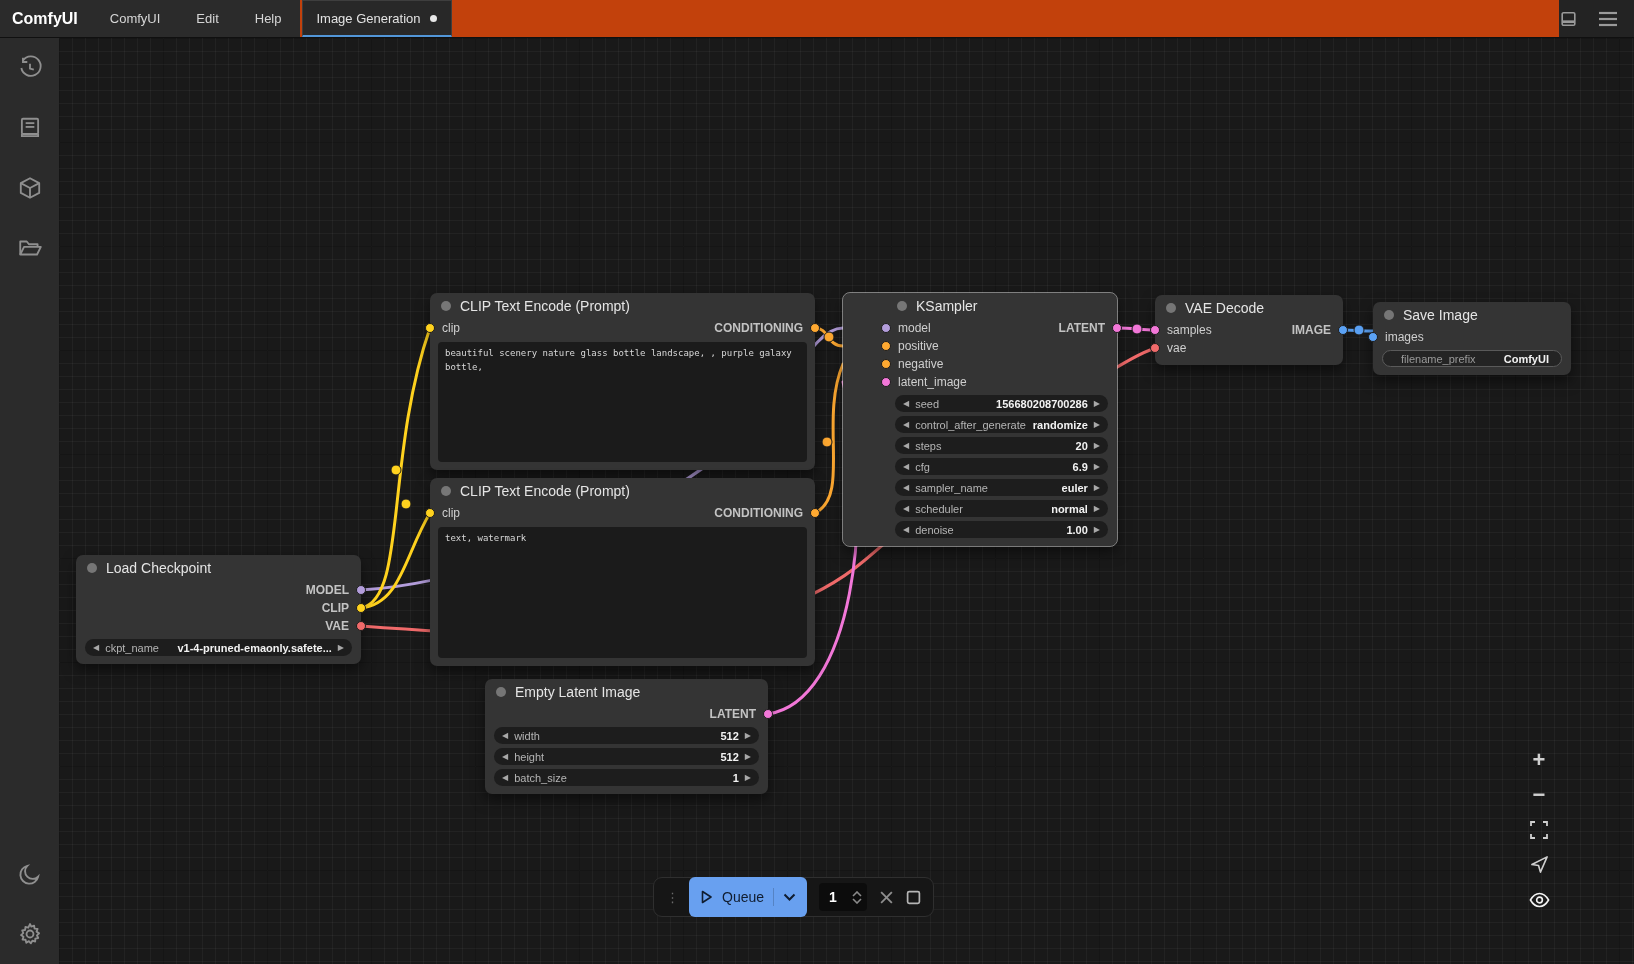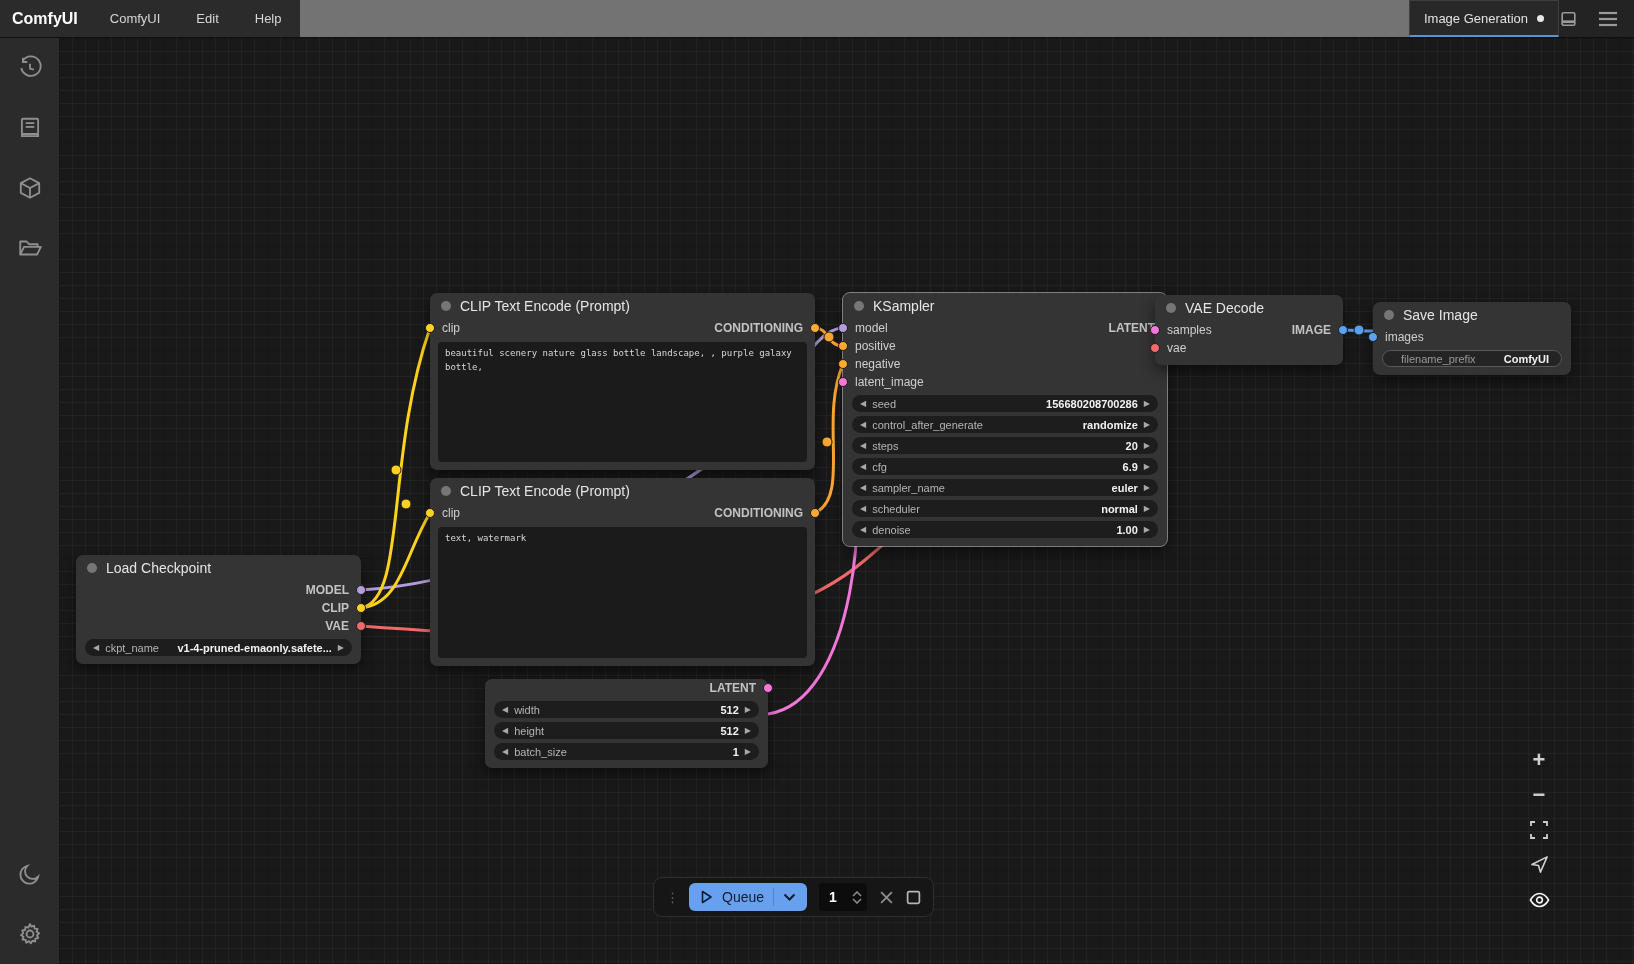--- a/index.html
+++ b/index.html
@@ -6,21 +6,21 @@
   html,body { width:1634px; height:964px; overflow:hidden; background:#191919;
               font-family:"Liberation Sans", sans-serif; }
 
   
   #topbar { position:absolute; left:0; top:0; width:100%; height:38px;
             background:#2b2b2b; display:flex; align-items:stretch; z-index:50;
             border-bottom:1px solid #101010; }
   #logo { color:#fff; font-weight:bold; font-size:16px; padding:0 14px 0 12px;
           display:flex; align-items:center; }
   .menu-item { color:#d6d6d6; font-size:13px; padding:0 18px; display:flex; align-items:center; cursor:default; }
-  #tabstrip { flex:1; background:#737373; display:flex; align-items:stretch;justify-content:flex-end; }
+  #tabstrip { flex:1; background:#c2410c; display:flex; align-items:stretch; }
   #active-tab { width:150px; margin-left:2px; background:#282828; border:1px solid #3e3e3e;
                 border-bottom:2px solid #5296d8; display:flex; align-items:center; justify-content:center;
                 gap:9px; color:#e2e2e2; font-size:13px; }
   .mod-dot { width:7px; height:7px; border-radius:50%; background:#e8e8e8; }
   #topbar-right { display:flex; align-items:center; gap:20px; padding-right:16px; background:#232323; }
   #topbar-right svg { display:block; }
 
   
   #sidebar { position:absolute; left:0; top:38px; bottom:0; width:59px; background:#2b2b2b;
              display:flex; flex-direction:column; align-items:center; z-index:40; }
@@ -65,21 +65,21 @@
   .textbox { position:absolute; left:8px; right:8px; bottom:8px; background:#1b1b1b; border-radius:4px;
              font-family:"DejaVu Sans Mono", monospace; font-size:9px; line-height:1.5; color:#d8d8d8;
              padding:5px 7px; white-space:pre-wrap; overflow:hidden; }
   .link-dot { stroke:#1d1d1d; stroke-width:1; }
 
   
   #queuebar { position:absolute; left:653px; top:877px; height:40px; z-index:30;
               background:#161616; border:1px solid #2f2f2f; border-radius:9px;
               display:flex; align-items:center; gap:12px; padding:0 12px; }
   #drag-handle { color:#6b6b6b; font-size:13px; letter-spacing:-2px; cursor:grab; }
-  #queue-button { height:28px; background:#68a0f0; border:none; border-radius:6px;
+  #queue-button { height:40px; background:#68a0f0; border:none; border-radius:6px;
                   display:flex; align-items:center; gap:9px; padding:0 11px; cursor:pointer; }
   #queue-button .q-label { color:#101d30; font-size:14px; }
   #queue-button svg { display:block; }
   #queue-split { width:1px; height:18px; background:rgba(0,0,0,0.18); }
   #batch-box { height:28px; width:48px; background:#0c0c0c; border-radius:4px;
                display:flex; align-items:center; padding:0 5px 0 10px; }
   #batch-value { color:#fff; font-size:14px; font-weight:bold; flex:1; }
   #batch-steppers { display:flex; flex-direction:column; gap:1px; }
   #batch-steppers svg { display:block; cursor:pointer; }
   .qb-icon { display:flex; align-items:center; justify-content:center; cursor:pointer; }
@@ -204,21 +204,21 @@
           <span>CLIP Text Encode (Prompt)</span>
         </div>
         <div class="slot-row">
           <span class="port in" style="background: rgb(255, 210, 30);"></span>
           <span class="in-label">clip</span>
           <span class="out-label">CONDITIONING</span>
           <span class="port out" style="background: rgb(255, 169, 49);"></span>
         </div>
         <div class="textbox" style="top: 49px;">text, watermark</div>
       </div>
-      <div class="node selected" style="left: 784px; top: 255px; width: 324px;">
+      <div class="node selected" style="left: 784px; top: 255px; width: 274px; padding-left: 43px;">
         <div class="node-title">
           <span class="title-dot"></span>
           <span>KSampler</span>
         </div>
         <div class="slot-row">
           <span class="port in" style="background: rgb(179, 157, 219);"></span>
           <span class="in-label">model</span>
           <span class="out-label">LATENT</span>
           <span class="port out" style="background: rgb(242, 119, 216);"></span>
         </div>
@@ -329,20 +329,24 @@
         </div>
         <div class="widget">
           <span class="arrow">◀</span>
           <span class="w-name">ckpt_name</span>
           <span class="w-value">v1-4-pruned-emaonly.safete...</span>
           <span class="arrow">▶</span>
         </div>
         <div class="node-pad"></div>
       </div>
       <div class="node" style="left: 426px; top: 641px; width: 283px;">
+        <div class="node-title">
+          <span class="title-dot"></span>
+          <span>Empty Latent Image</span>
+        </div>
         <div class="slot-row">
           <span class="out-label">LATENT</span>
           <span class="port out" style="background: rgb(242, 119, 216);"></span>
         </div>
         <div class="widget">
           <span class="arrow">◀</span>
           <span class="w-name">width</span>
           <span class="w-value">512</span>
           <span class="arrow">▶</span>
         </div>

